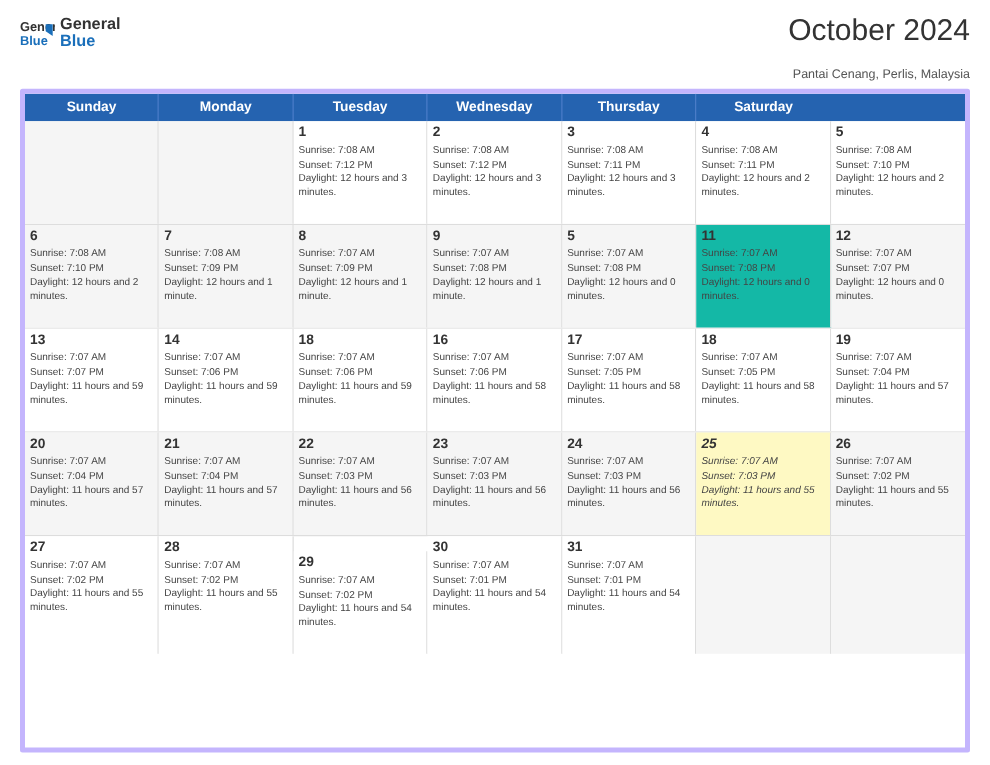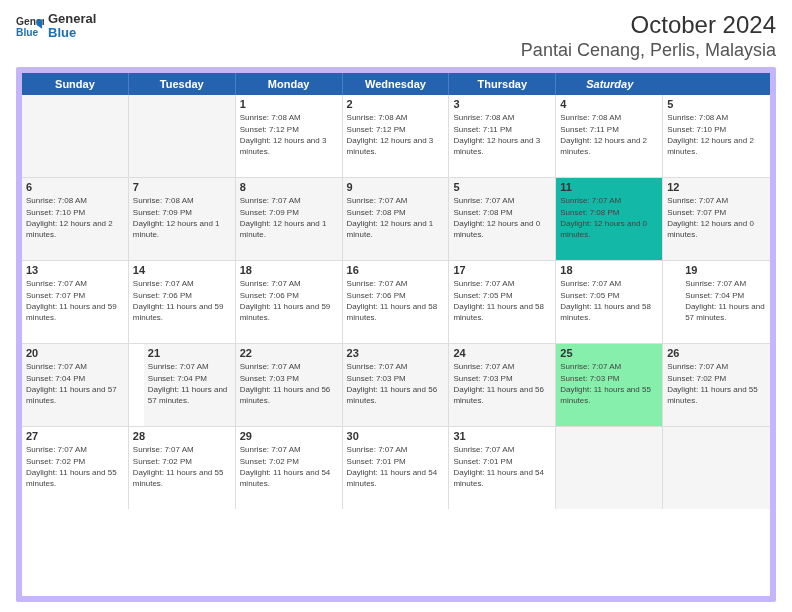--- a/index.html
+++ b/index.html
@@ -35,44 +35,44 @@
     .title-area {
       text-align: right;
     }
     .month-title {
       font-size: 24px;
       font-weight: normal;
       color: #333;
       line-height: 1.1;
     }
     .location {
-      font-size: 18px;
+      font-size: 10px;
       color: #555;
-      margin-top: 2px;
+      margin-top: 16px;
     }
     .calendar {
       flex: 1;
-      border: 6px solid #c4b5fd;
+      border: 4px solid #c4b5fd;
       border-radius: 2px;
       overflow: hidden;
     }
     .cal-header {
       display: grid;
       grid-template-columns: repeat(7, 1fr);
       background: #2563b0;
     }
     .cal-header-cell {
       color: #fff;
       font-size: 11px;
       font-weight: bold;
       text-align: center;
       padding: 5px 2px;
       border-right: 1px solid #4a7cc7;
     }
-    .cal-header-cell:last-child { border-right: none; font-style: italic; }
+    .cal-header-cell:last-child { border-right: none; }
     .cal-body {
       display: flex;
       flex-direction: column;
     }
     .cal-row {
       display: grid;
       grid-template-columns: repeat(7, 1fr);
       border-bottom: 1px solid #ddd;
       flex: 1;
     }
@@ -123,22 +123,22 @@
     </div>
     <div class="title-area">
       <div class="month-title">October 2024</div>
       <div class="location">Pantai Cenang, Perlis, Malaysia</div>
     </div>
   </div>
 
   <div class="calendar">
     <div class="cal-header" id="cal-header">
         <div class="cal-header-cell">Sunday</div>
+        <div class="cal-header-cell">Monday</div>
         <div class="cal-header-cell">Tuesday</div>
-        <div class="cal-header-cell">Monday</div>
         <div class="cal-header-cell">Wednesday</div>
         <div class="cal-header-cell">Thursday</div>
         <div class="cal-header-cell">Saturday</div>
       </div>
     <div class="cal-body" id="cal-body">
         <div class="cal-row">
           <div class="cal-cell empty-cell" style="background: rgb(245, 245, 245);"></div>
           <div class="cal-cell empty-cell" style="background: rgb(245, 245, 245);"></div>
           <div class="cal-cell" style="background: rgb(255, 255, 255);">
             <span class="cell-date">1</span>
@@ -209,65 +209,65 @@
             <div class="cell-info">Sunrise: 7:07 AM<br>Sunset: 7:06 PM<br>Daylight: 11 hours and 58 minutes.</div>
           </div>
           <div class="cal-cell" style="background: rgb(255, 255, 255);">
             <span class="cell-date">17</span>
             <div class="cell-info">Sunrise: 7:07 AM<br>Sunset: 7:05 PM<br>Daylight: 11 hours and 58 minutes.</div>
           </div>
           <div class="cal-cell" style="background: rgb(255, 255, 255);">
             <span class="cell-date">18</span>
             <div class="cell-info">Sunrise: 7:07 AM<br>Sunset: 7:05 PM<br>Daylight: 11 hours and 58 minutes.</div>
           </div>
-          <div class="cal-cell" style="background: rgb(255, 255, 255); margin-left: 18px;">
+          <div class="cal-cell" style="background: rgb(255, 255, 255);">
             <span class="cell-date">19</span>
             <div class="cell-info">Sunrise: 7:07 AM<br>Sunset: 7:04 PM<br>Daylight: 11 hours and 57 minutes.</div>
           </div>
         </div>
         <div class="cal-row">
           <div class="cal-cell" style="background: rgb(245, 245, 245);">
             <span class="cell-date">20</span>
             <div class="cell-info">Sunrise: 7:07 AM<br>Sunset: 7:04 PM<br>Daylight: 11 hours and 57 minutes.</div>
           </div>
-          <div class="cal-cell" style="background: rgb(245, 245, 245); margin-left: 15px;">
+          <div class="cal-cell" style="background: rgb(245, 245, 245);">
             <span class="cell-date">21</span>
             <div class="cell-info">Sunrise: 7:07 AM<br>Sunset: 7:04 PM<br>Daylight: 11 hours and 57 minutes.</div>
           </div>
           <div class="cal-cell" style="background: rgb(245, 245, 245);">
             <span class="cell-date">22</span>
             <div class="cell-info">Sunrise: 7:07 AM<br>Sunset: 7:03 PM<br>Daylight: 11 hours and 56 minutes.</div>
           </div>
           <div class="cal-cell" style="background: rgb(245, 245, 245);">
             <span class="cell-date">23</span>
             <div class="cell-info">Sunrise: 7:07 AM<br>Sunset: 7:03 PM<br>Daylight: 11 hours and 56 minutes.</div>
           </div>
           <div class="cal-cell" style="background: rgb(245, 245, 245);">
             <span class="cell-date">24</span>
             <div class="cell-info">Sunrise: 7:07 AM<br>Sunset: 7:03 PM<br>Daylight: 11 hours and 56 minutes.</div>
           </div>
-          <div class="cal-cell" style="background: #86efac;">
+          <div class="cal-cell" style="background: #fef9c3; font-style: italic;">
             <span class="cell-date">25</span>
             <div class="cell-info">Sunrise: 7:07 AM<br>Sunset: 7:03 PM<br>Daylight: 11 hours and 55 minutes.</div>
           </div>
           <div class="cal-cell" style="background: rgb(245, 245, 245);">
             <span class="cell-date">26</span>
             <div class="cell-info">Sunrise: 7:07 AM<br>Sunset: 7:02 PM<br>Daylight: 11 hours and 55 minutes.</div>
           </div>
         </div>
         <div class="cal-row">
           <div class="cal-cell" style="background: rgb(255, 255, 255);">
             <span class="cell-date">27</span>
             <div class="cell-info">Sunrise: 7:07 AM<br>Sunset: 7:02 PM<br>Daylight: 11 hours and 55 minutes.</div>
           </div>
           <div class="cal-cell" style="background: rgb(255, 255, 255);">
             <span class="cell-date">28</span>
             <div class="cell-info">Sunrise: 7:07 AM<br>Sunset: 7:02 PM<br>Daylight: 11 hours and 55 minutes.</div>
           </div>
-          <div class="cal-cell" style="background: rgb(255, 255, 255);">
+          <div class="cal-cell" style="background: rgb(255, 255, 255); margin-top: 12px;">
             <span class="cell-date">29</span>
             <div class="cell-info">Sunrise: 7:07 AM<br>Sunset: 7:02 PM<br>Daylight: 11 hours and 54 minutes.</div>
           </div>
           <div class="cal-cell" style="background: rgb(255, 255, 255);">
             <span class="cell-date">30</span>
             <div class="cell-info">Sunrise: 7:07 AM<br>Sunset: 7:01 PM<br>Daylight: 11 hours and 54 minutes.</div>
           </div>
           <div class="cal-cell" style="background: rgb(255, 255, 255);">
             <span class="cell-date">31</span>
             <div class="cell-info">Sunrise: 7:07 AM<br>Sunset: 7:01 PM<br>Daylight: 11 hours and 54 minutes.</div>

